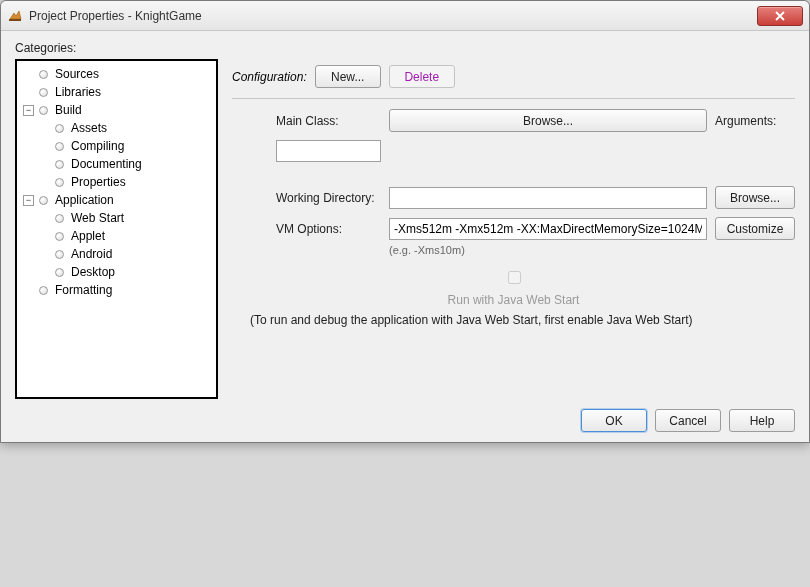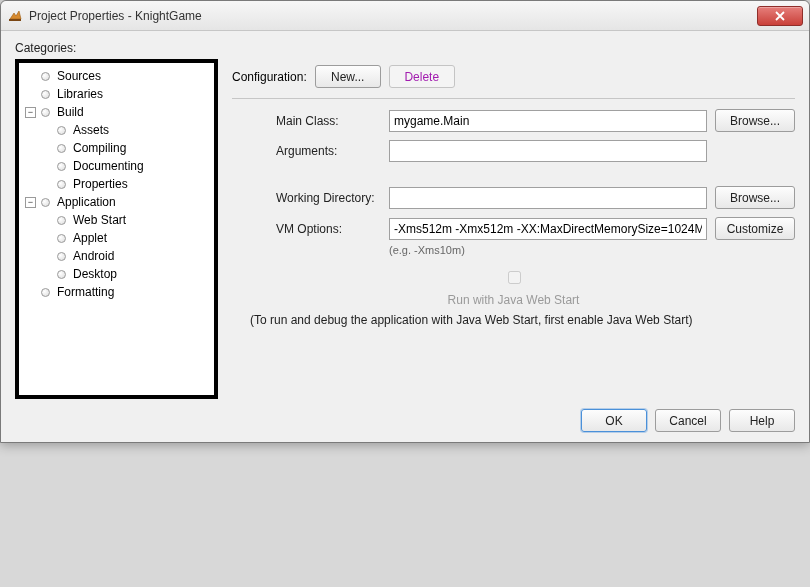--- a/index.html
+++ b/index.html
@@ -53,21 +53,21 @@
   }
   .cat-label { margin-bottom: 4px; color: #222; }
   .body-split {
     flex: 1;
     display: flex;
     gap: 14px;
     min-height: 0;
   }
   .tree-panel {
     width: 203px;
-    border: 4px solid #000000;
+    border: 2px solid #000000;
     background: #fff;
     padding: 4px 2px;
     overflow: auto;
   }
   
   ul.tree, ul.tree ul { list-style: none; margin: 0; padding: 0; }
   ul.tree ul { margin-left: 16px; }
   .node {
     display: flex; align-items: center;
     height: 18px; line-height: 18px;
@@ -89,21 +89,21 @@
     display: inline-block;
   }
   .node-label { padding: 0 2px; }
   .node.selected .node-label { background: #3399ff; color: #fff; }
   
   .right-panel { flex: 1; display: flex; flex-direction: column; }
   .config-row {
     display: flex; align-items: center; gap: 8px;
     margin: 6px 0 10px 0;
   }
-  .config-row label { white-space: nowrap; }
+  .config-row label { white-space: nowrap; font-style: italic; }
   .combo {
     flex: 1; height: 23px;
     border: 1px solid #a0a0a0; background: #fff;
     display: flex; align-items: center; padding: 0 4px;
     position: relative;
   }
   .combo .arrow {
     position: absolute; right: 1px; top: 1px; bottom: 1px;
     width: 18px;
     background: linear-gradient(#f5f5f5,#e0e0e0);
@@ -275,21 +275,20 @@
         <div class="config-row">
           <label>Configuration:</label>
           <div class="btn">New...</div>
           <div class="btn disabled">Delete</div>
         </div>
 
         <hr class="sep">
 
         <div class="form-grid">
           <div class="lbl">Main Class:</div>
-          <input class="txt" type="text" value="mygame.Main" style="">
           <div class="btn">Browse...</div>
 
           <div class="lbl">Arguments:</div>
           <input class="txt" type="text" value="" style="">
           <div></div>
 
           <div class="spacer-row"></div>
 
           <div class="lbl">Working Directory:</div>
           <input class="txt" type="text" value="" style="">

